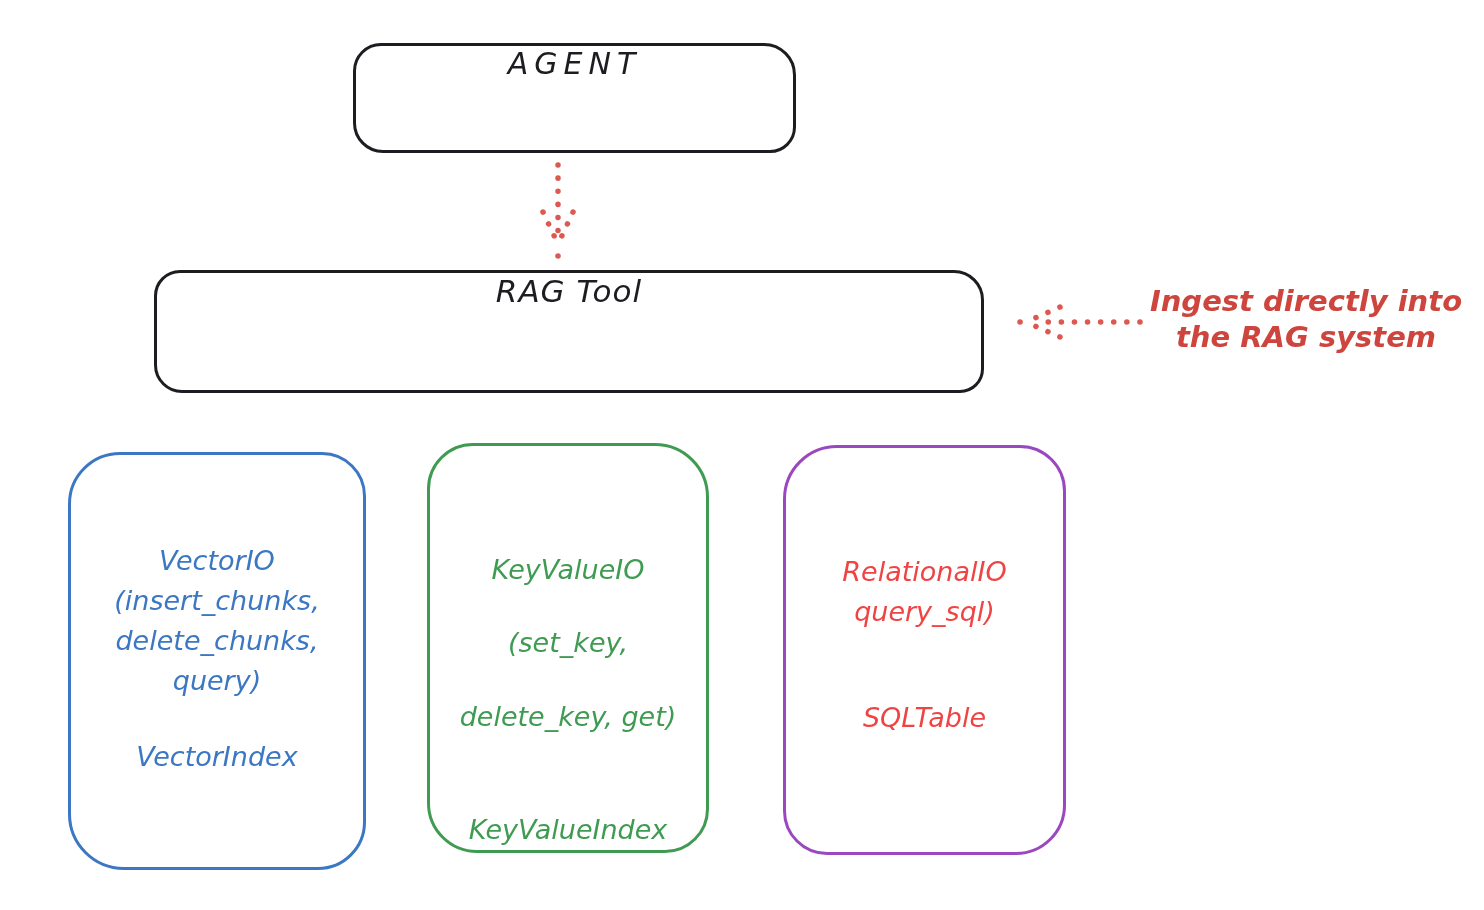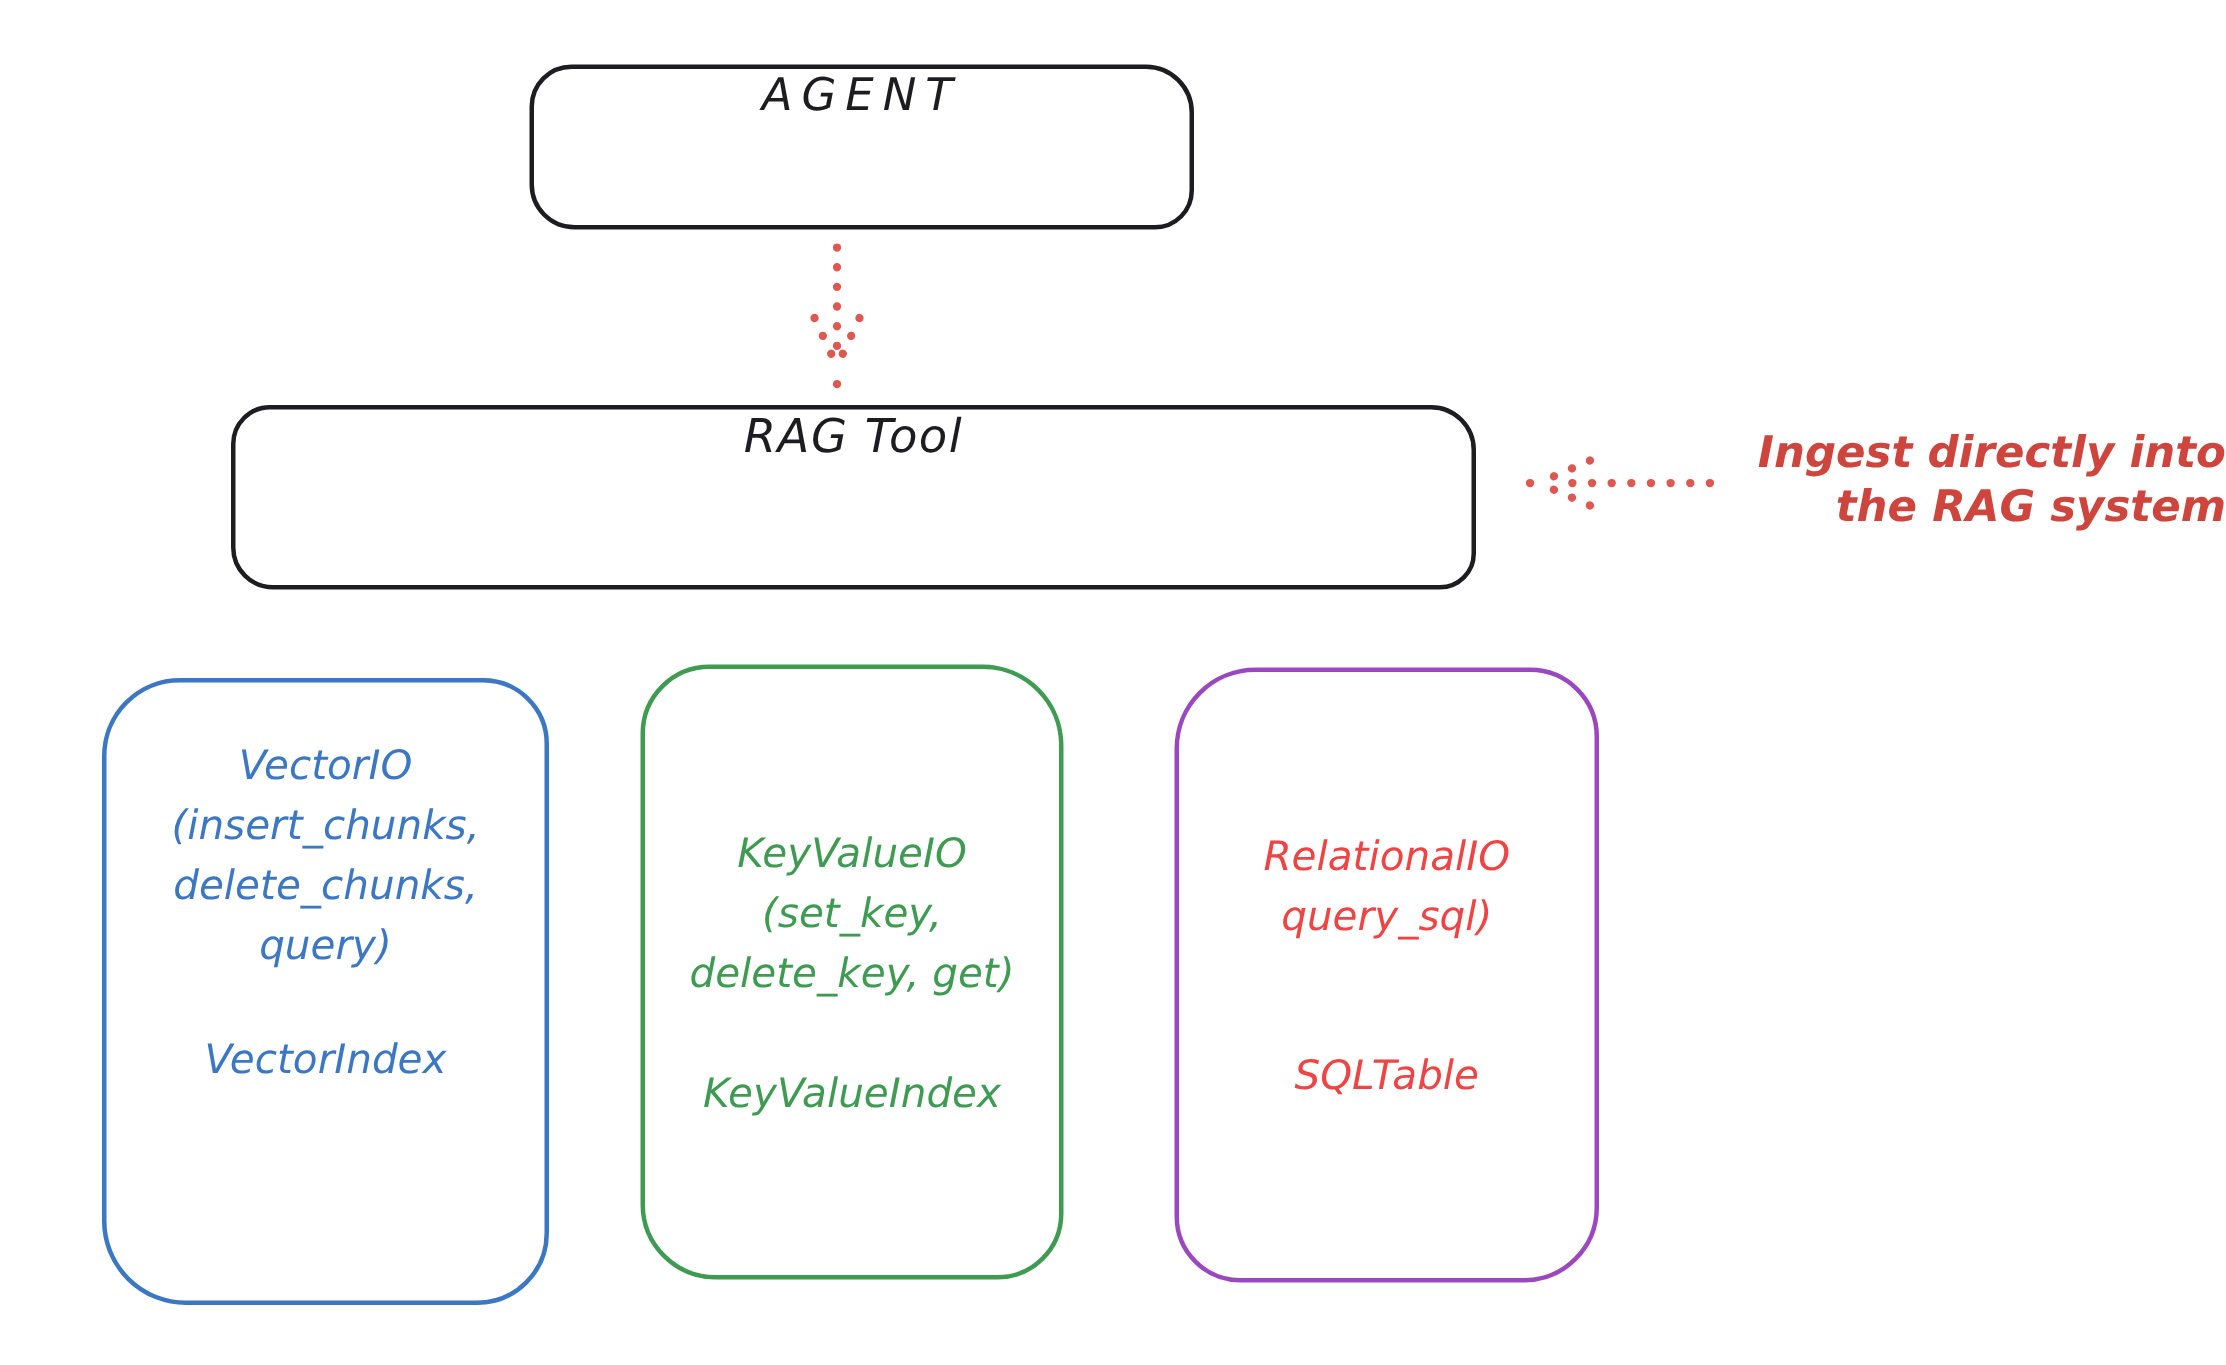--- a/index.html
+++ b/index.html
@@ -40,21 +40,21 @@
     font-style: italic;
   }
   
   .connector { position: absolute; }
   .connector-down { left: 536px; top: 160px; width: 44px; height: 108px; }
   .connector-left { left: 1012px; top: 300px; width: 135px; height: 44px; }
   
   .annotation {
     position: absolute;
     left: 1128px; top: 283px; width: 356px;
-    text-align: right;
+    text-align: center;
     color: #cd453c;
     font-size: 29px;
     line-height: 36px;
     font-weight: bold;
     font-style: italic;
   }
   
   .card {
     position: absolute;
     background: #ffffff;
@@ -65,28 +65,29 @@
     align-items: center;
     text-align: center;
     font-style: italic;
   }
   .card .line { font-size: 27px; line-height: 40px; white-space: nowrap; }
   .card .footer { font-size: 27px; line-height: 40px; white-space: nowrap; }
   .card-vector {
     left: 68px; top: 452px; width: 298px; height: 418px;
     border-radius: 52px 44px 48px 56px;
     border-color: #3b77c2; color: #3b77c2;
-    padding-top: 36px;
+    padding-top: 86px;
   }
   .card-vector .footer { margin-top: 36px; }
   .card-keyvalue {
     left: 427px; top: 443px; width: 282px; height: 410px;
     border-radius: 46px 54px 44px 50px;
     border-color: #3f9b52; color: #3f9b52;
     padding-top: 104px;
+    justify-content: space-between;
   }
   .card-keyvalue .footer { margin-top: 40px; }
   .card-relational {
     left: 783px; top: 445px; width: 283px; height: 410px;
     border-radius: 54px 46px 50px 44px;
     border-color: #9b48c0; color: #ef4444;
     padding-top: 104px;
   }
   .card-relational .footer { margin-top: 66px; }
 </style>

